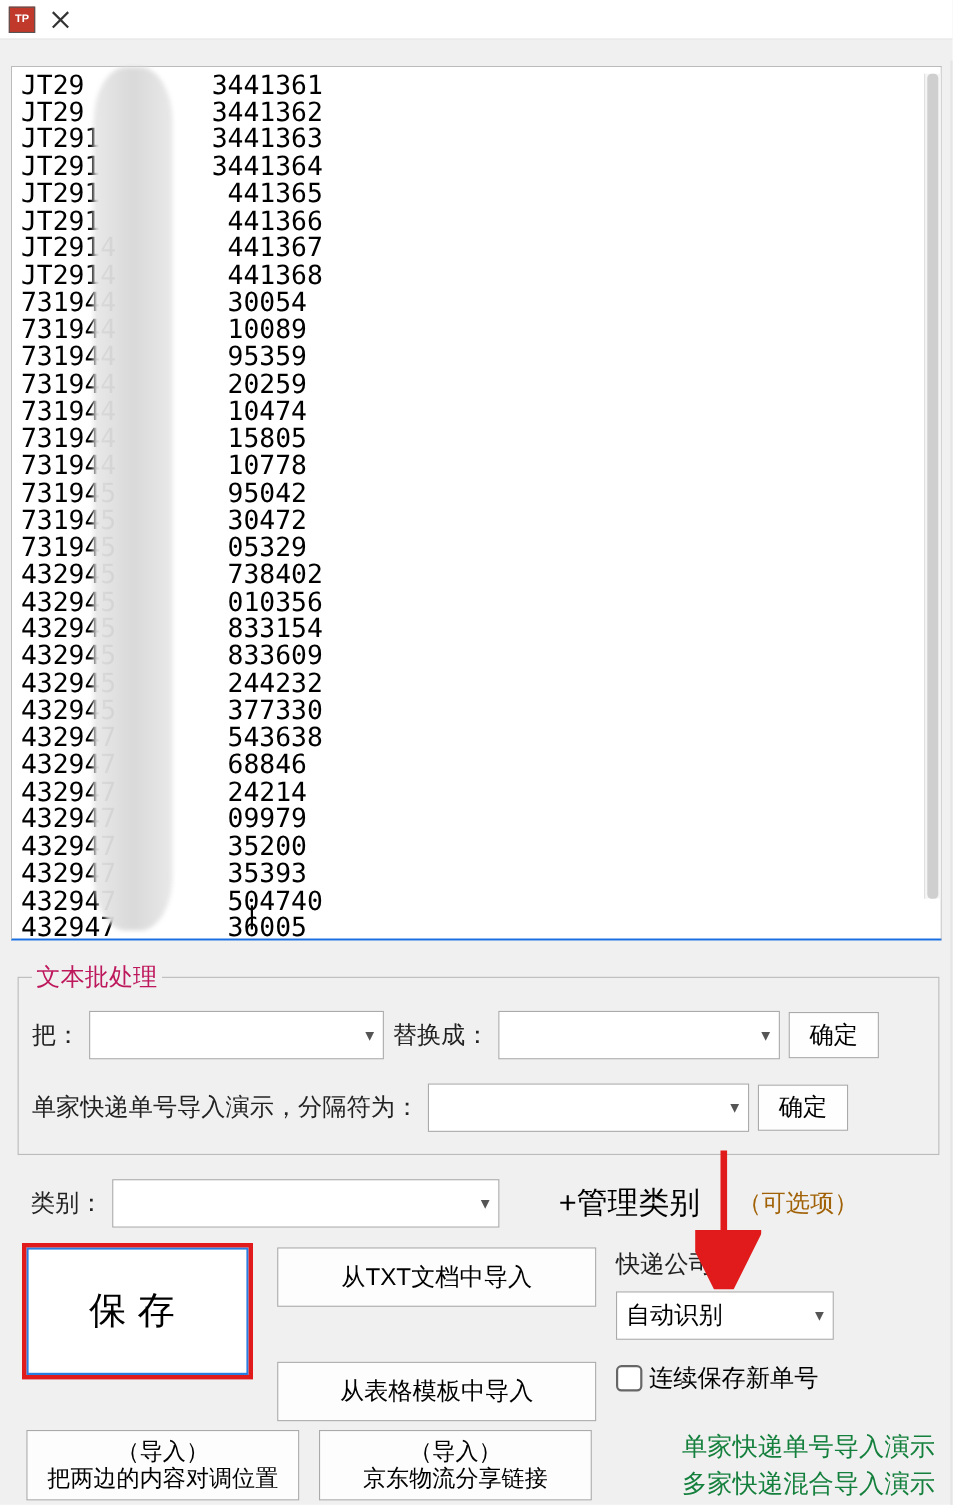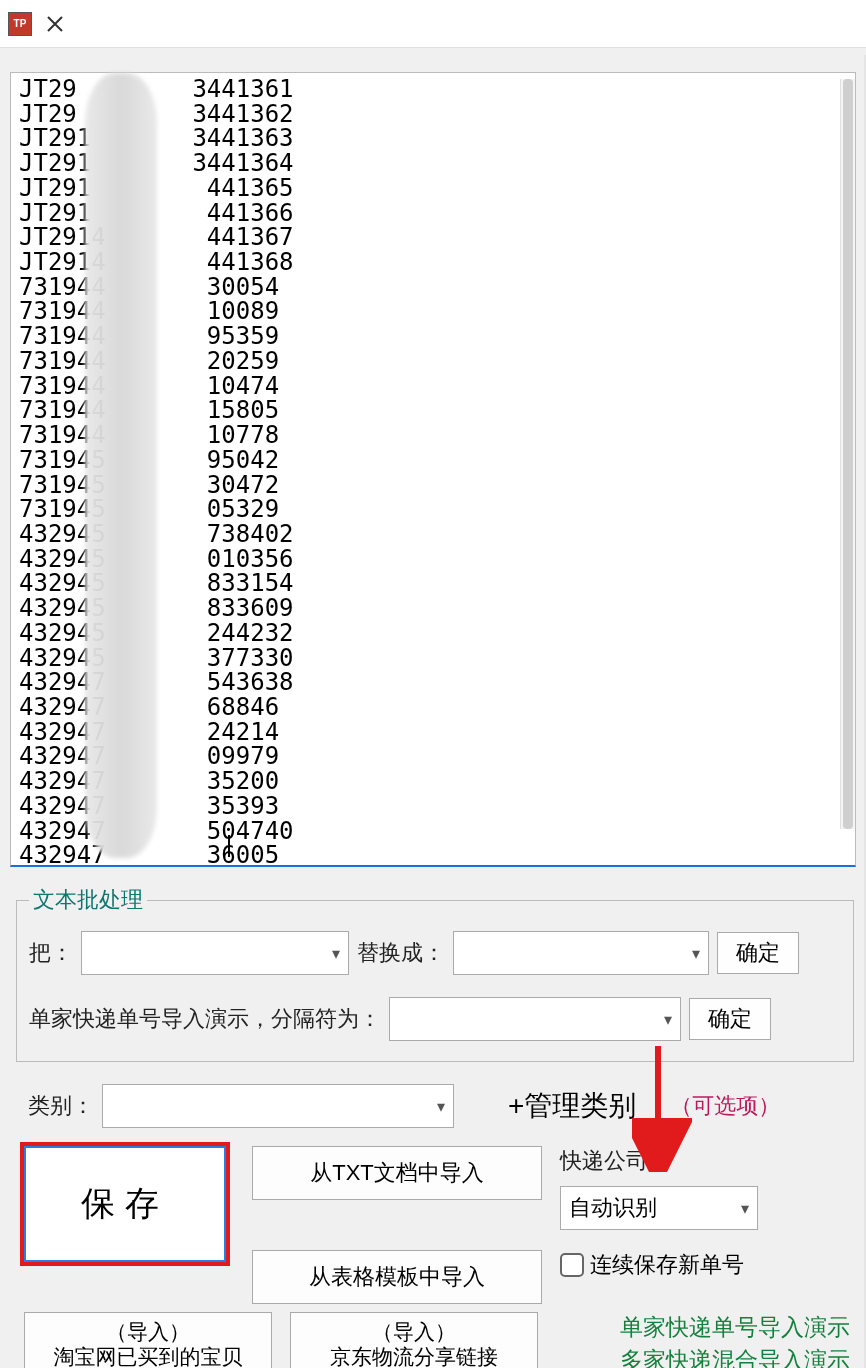--- a/index.html
+++ b/index.html
@@ -6,21 +6,21 @@
   body {
     margin: 0;
     font-family: "Microsoft YaHei", "SimSun", sans-serif;
     background: #f0f0f0;
     width: 866px;
     height: 1368px;
     overflow: hidden;
     color: #000;
   }
   .titlebar {
-    height: 48px;
+    height: 36px;
     background: #fff;
     display: flex;
     align-items: center;
     padding: 0 8px;
     border-bottom: 1px solid #e0e0e0;
     font-size: 20px;
   }
   .titlebar .app-icon {
     width: 24px; height: 24px;
     background: #c0392b;
@@ -93,21 +93,21 @@
     left:2px;right:2px;top:0;height:100%;
     background:#cfcfcf; border-radius:4px;
   }
 
   fieldset.batch {
     border:1px solid #bbb;
     margin: 0 8px 16px 6px;
     padding: 10px 12px 20px 12px;
     font-size:22px;
   }
-  fieldset.batch legend { font-size:22px; padding:0 4px; color:#0f766e;}
+  fieldset.batch legend { font-size:22px; padding:0 4px; color:#be185d;}
   .row { display:flex; align-items:center; gap:8px; margin-top:6px;}
   .row + .row { margin-top:22px;}
   label.lbl { font-size:22px; color:#222; white-space:nowrap;}
   .combo {
     position:relative;
     height:44px;
     border:1px solid #aaa;
     background:#fff;
     display:flex;align-items:center;
     padding-left:8px;
@@ -123,21 +123,21 @@
     border:1px solid #aaa;
     background:#fefefe;
     font-size:22px;
     display:flex;align-items:center;justify-content:center;
     white-space:nowrap;
   }
   .btn.small{height:42px;}
 
   .cat-row { display:flex; align-items:center; gap:8px; margin: 6px 8px 18px 18px; font-size:22px;}
   .manage-link { color:#000; font-size:28px; margin-left:46px;text-align:center;}
-  .optional { color:#be185d; font-size:22px; margin-left:26px;}
+  .optional { color:#a16207; font-size:22px; margin-left:26px;}
 
   .lower {
     display:grid;
     grid-template-columns: 210px 290px 1fr;
     column-gap: 18px;
     row-gap: 20px;
     margin: 0 4px 12px 14px;
     align-items:start;
   }
   .import-btn {
@@ -293,21 +293,21 @@
     <button class="import-btn">从表格模板中导入</button>
     <div class="chk-row">
       <div class="chk"></div>
       <span>连续保存新单号</span>
     </div>
   </div>
 
   <div class="import-links">
     <div class="double-btn">
       <span>（导入）</span>
-      <span>淘宝网已买到的宝贝</span>
+      <span>把两边的内容对调位置</span>
     </div>
     <div class="double-btn">
       <span>（导入）</span>
       <span>京东物流分享链接</span>
     </div>
     <div class="demo-links">
       <a href="#">单家快递单号导入演示</a>
       <a href="#">多家快递混合导入演示</a>
     </div>
   </div>

